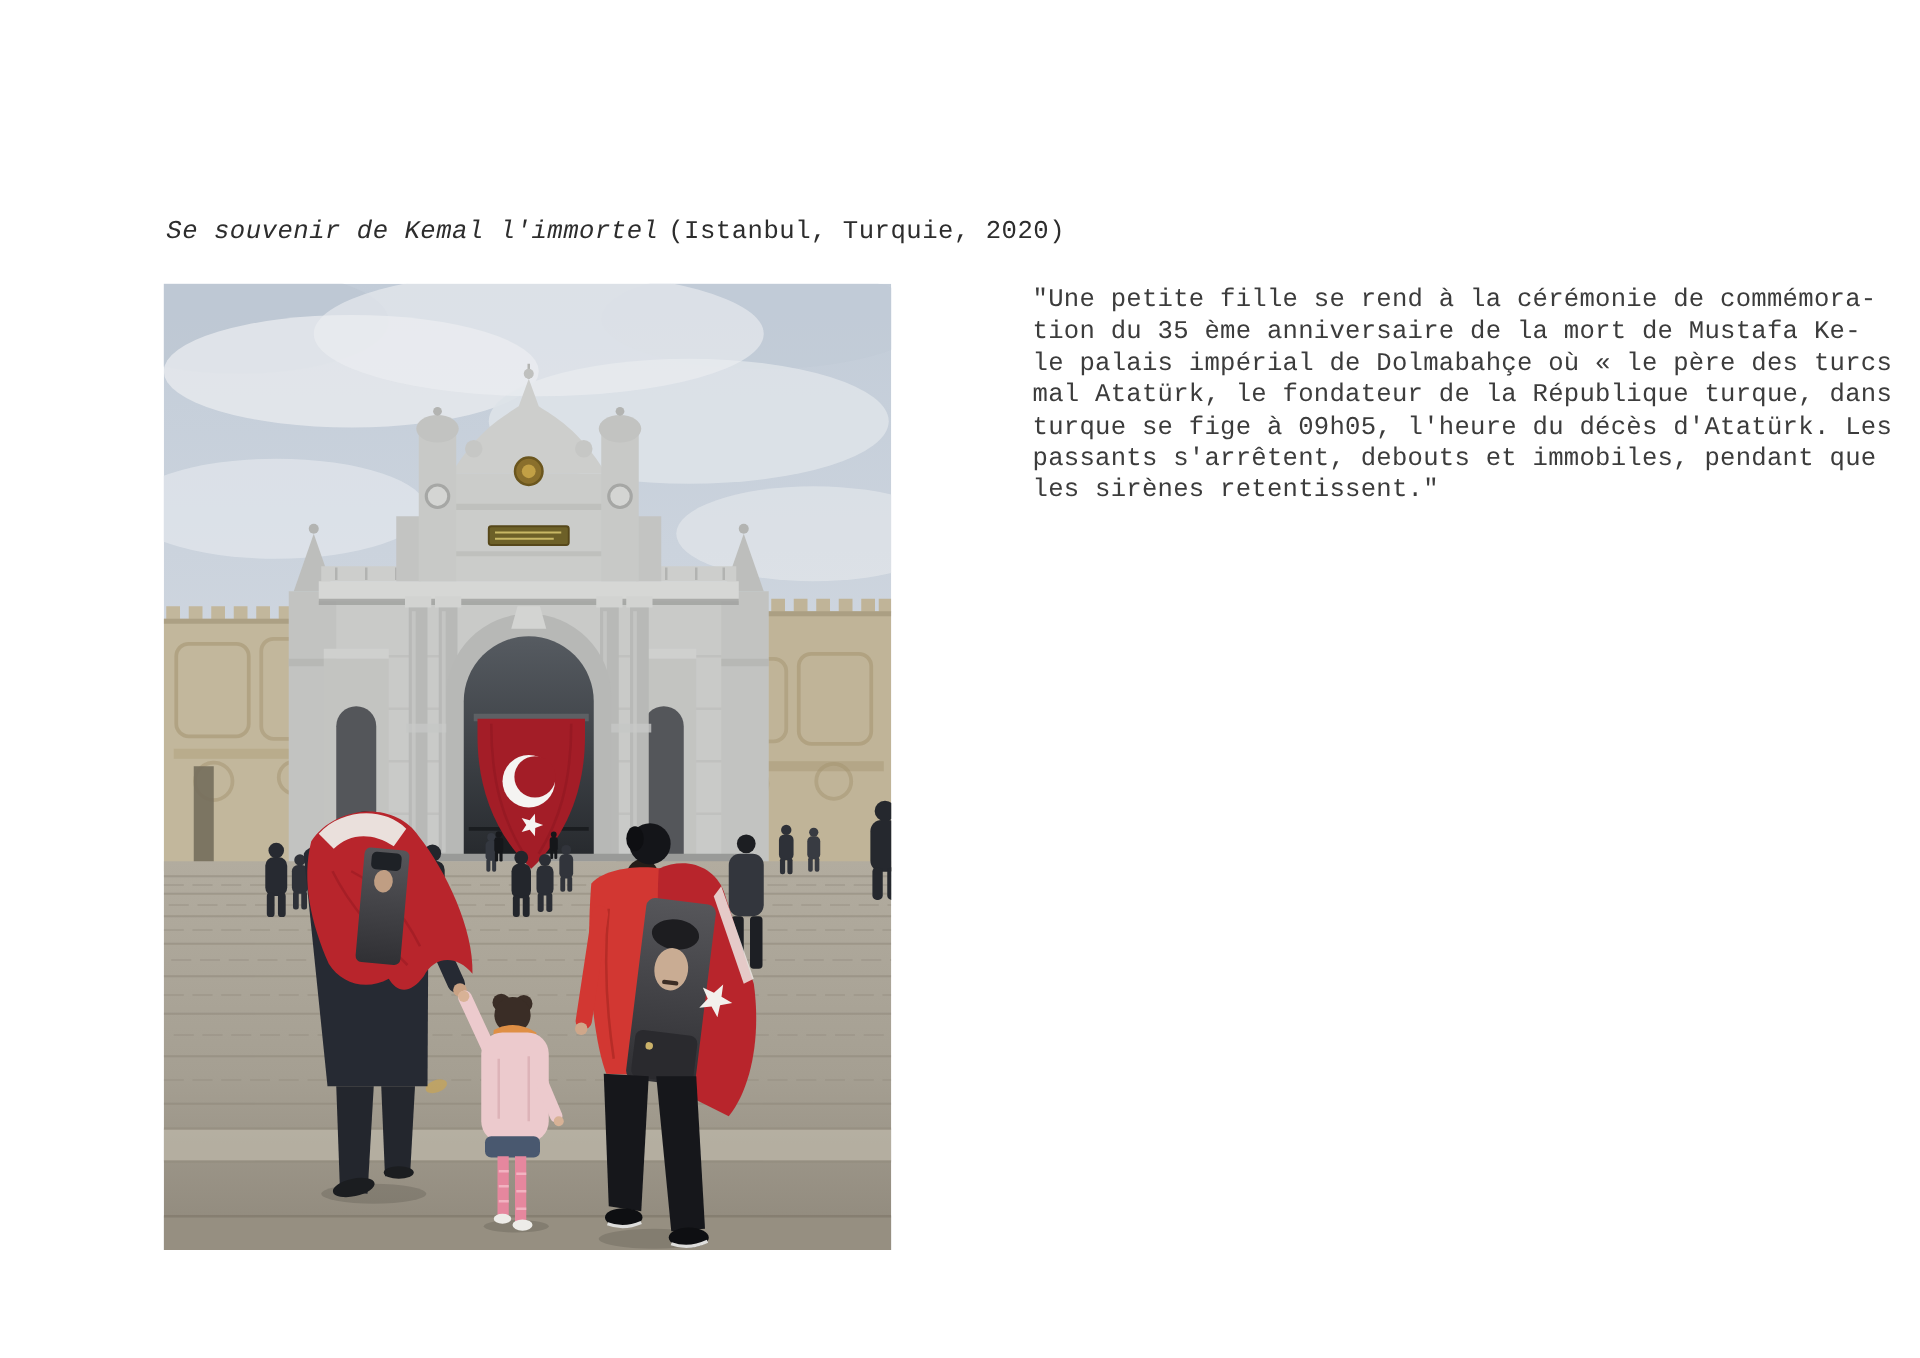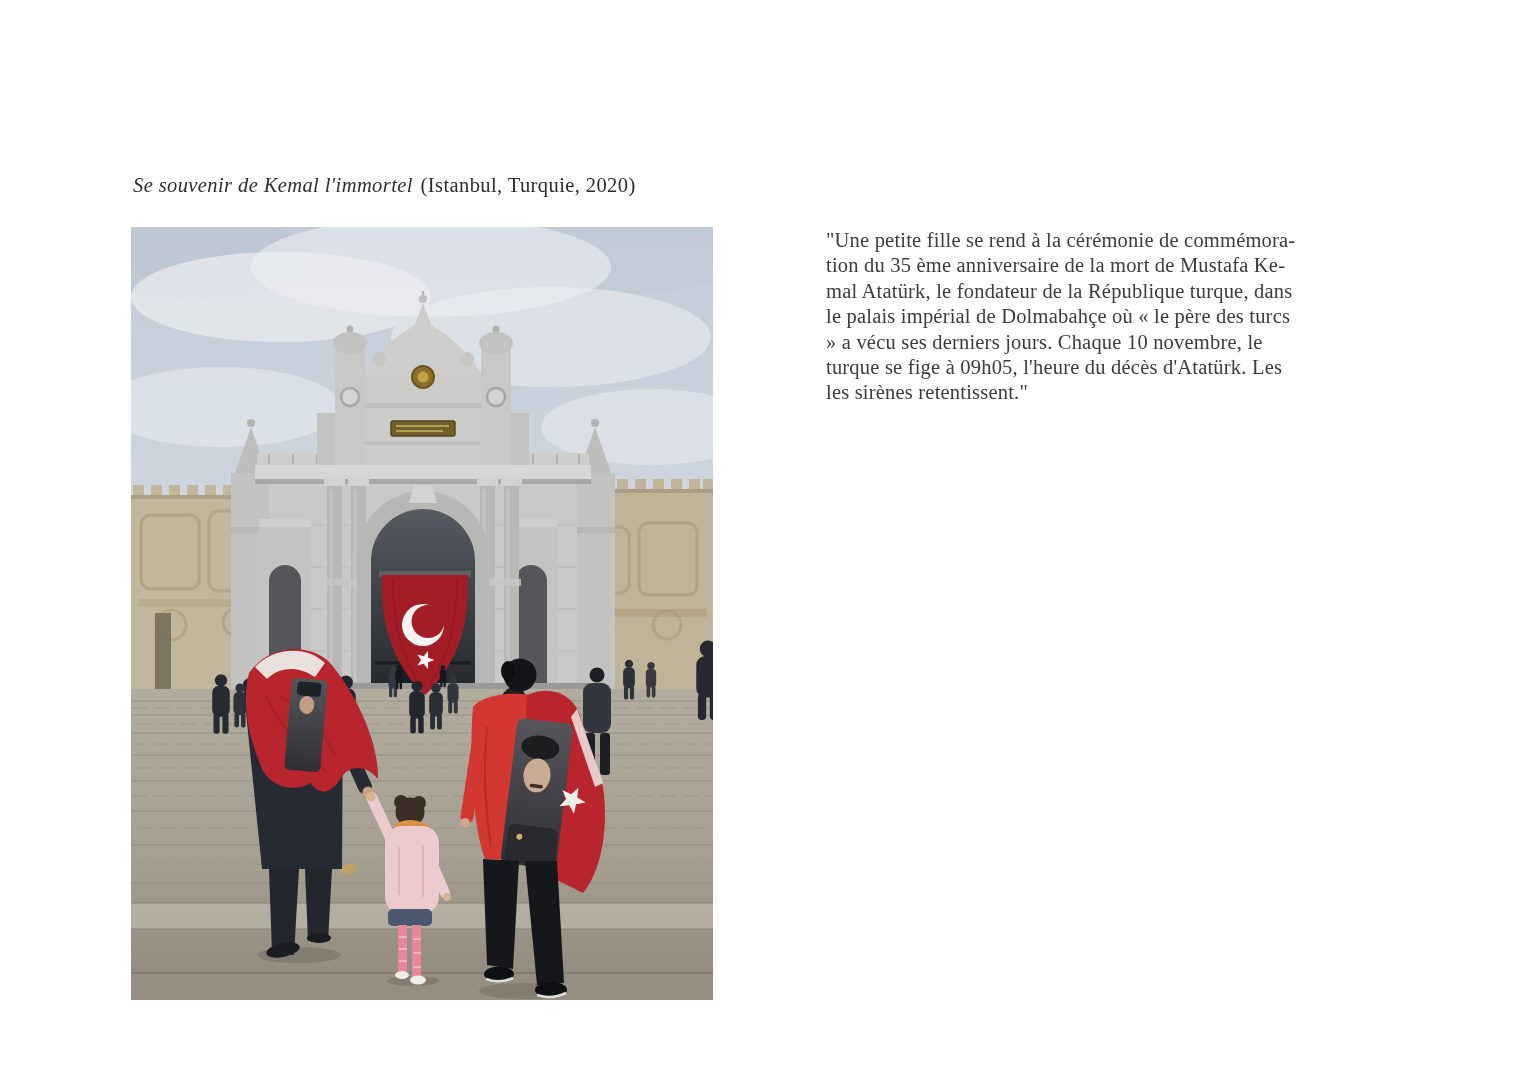--- a/index.html
+++ b/index.html
@@ -1,18 +1,18 @@
 <!DOCTYPE html>
 <html><head>
 <meta charset="utf-8">
 <style>
   html,body{margin:0;padding:0;background:#ffffff;}
   .page{
     position:relative;width:1536px;height:1086px;background:#ffffff;
-    font-family:Liberation Serif, serif;overflow:hidden;
+    font-family:Liberation Mono, monospace;overflow:hidden;
   }
   .title{
     position:absolute;left:133px;top:174px;font-size:20.5px;font-weight:300;
     color:#2d2d2d;letter-spacing:.4px;white-space:nowrap;
   }
   .title .work{font-style:italic;}
   .title .loc{margin-left:.38em;}
   .photo-frame{position:absolute;left:131px;top:227px;width:582px;height:773px;}
   .photo-frame svg{display:block;width:582px;height:773px;}
   .caption{
@@ -316,20 +316,20 @@
         <path d="M 355,752 Q 368,757 382,751" stroke="#dededc" stroke-width="2.5" fill="none"></path>
         <ellipse cx="420" cy="763" rx="16" ry="8" fill="#0e0f12"></ellipse>
         <path d="M 406,768 Q 420,773 435,766" stroke="#dededc" stroke-width="2.5" fill="none"></path>
       </g>
     </svg>
   </div>
 
   <div class="caption">
     <div class="line">"Une petite fille se rend à la cérémonie de commémora-</div>
     <div class="line">tion du 35 ème anniversaire de la mort de Mustafa Ke-</div>
+    <div class="line">le palais impérial de Dolmabahçe où « le père des turcs</div>
     <div class="line">mal Atatürk, le fondateur de la République turque, dans</div>
-    <div class="line">le palais impérial de Dolmabahçe où « le père des turcs</div>
-    <div class="line">» a vécu ses derniers jours. Chaque 10 novembre, le</div>
     <div class="line">turque se fige à 09h05, l'heure du décès d'Atatürk. Les</div>
+    <div class="line">passants s'arrêtent, debouts et immobiles, pendant que</div>
     <div class="line">les sirènes retentissent."</div>
   </div>
 
 </div>
 
 </body></html>

